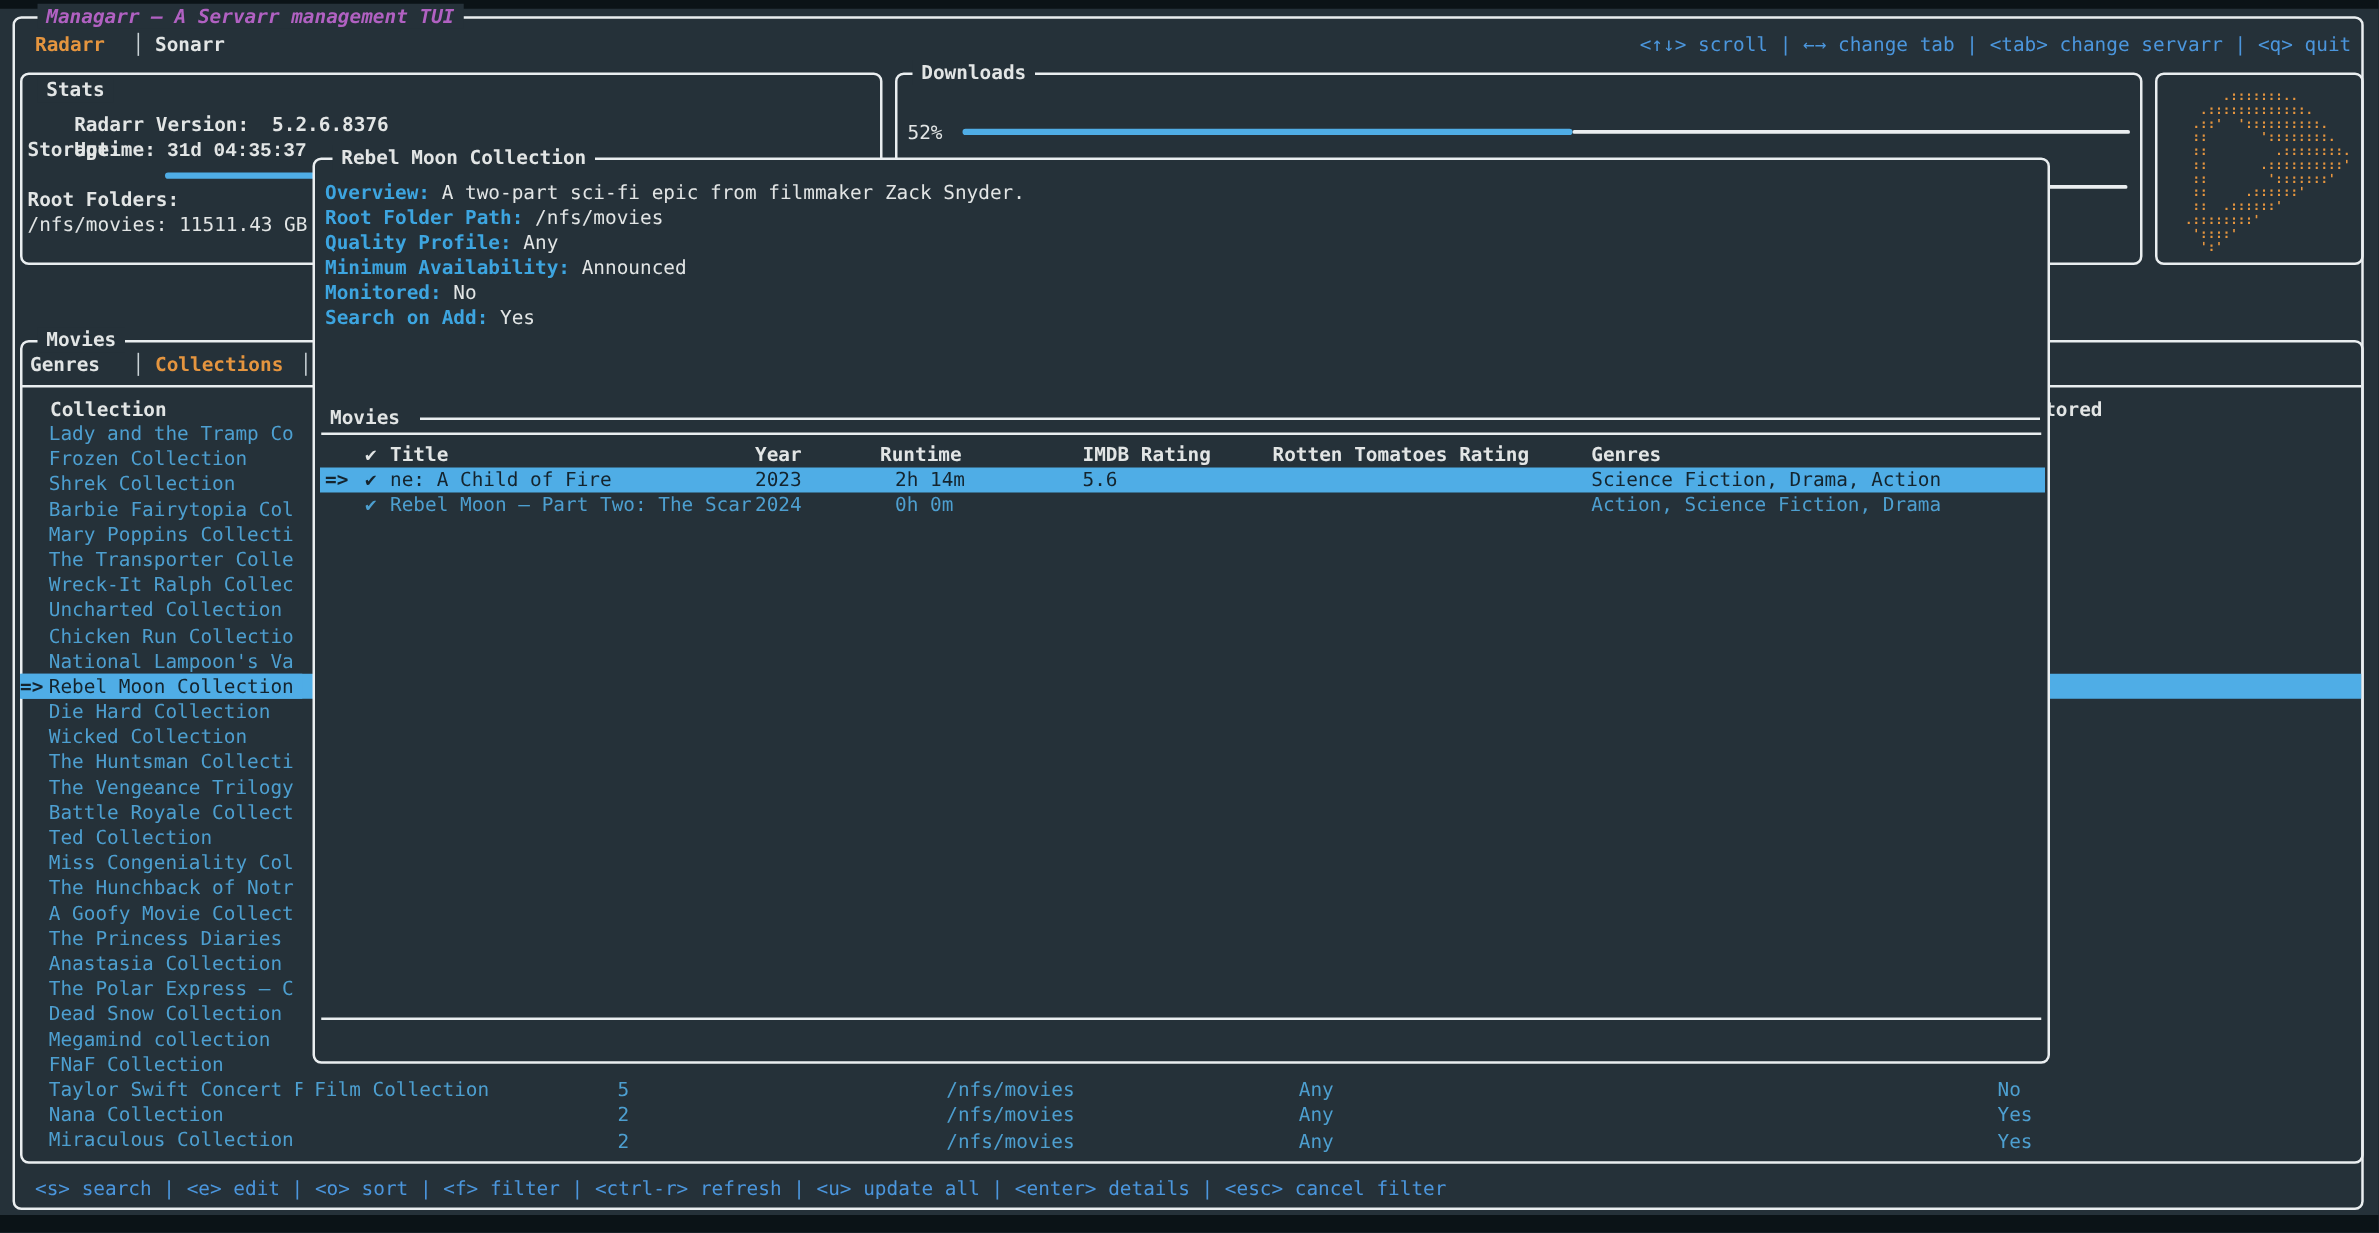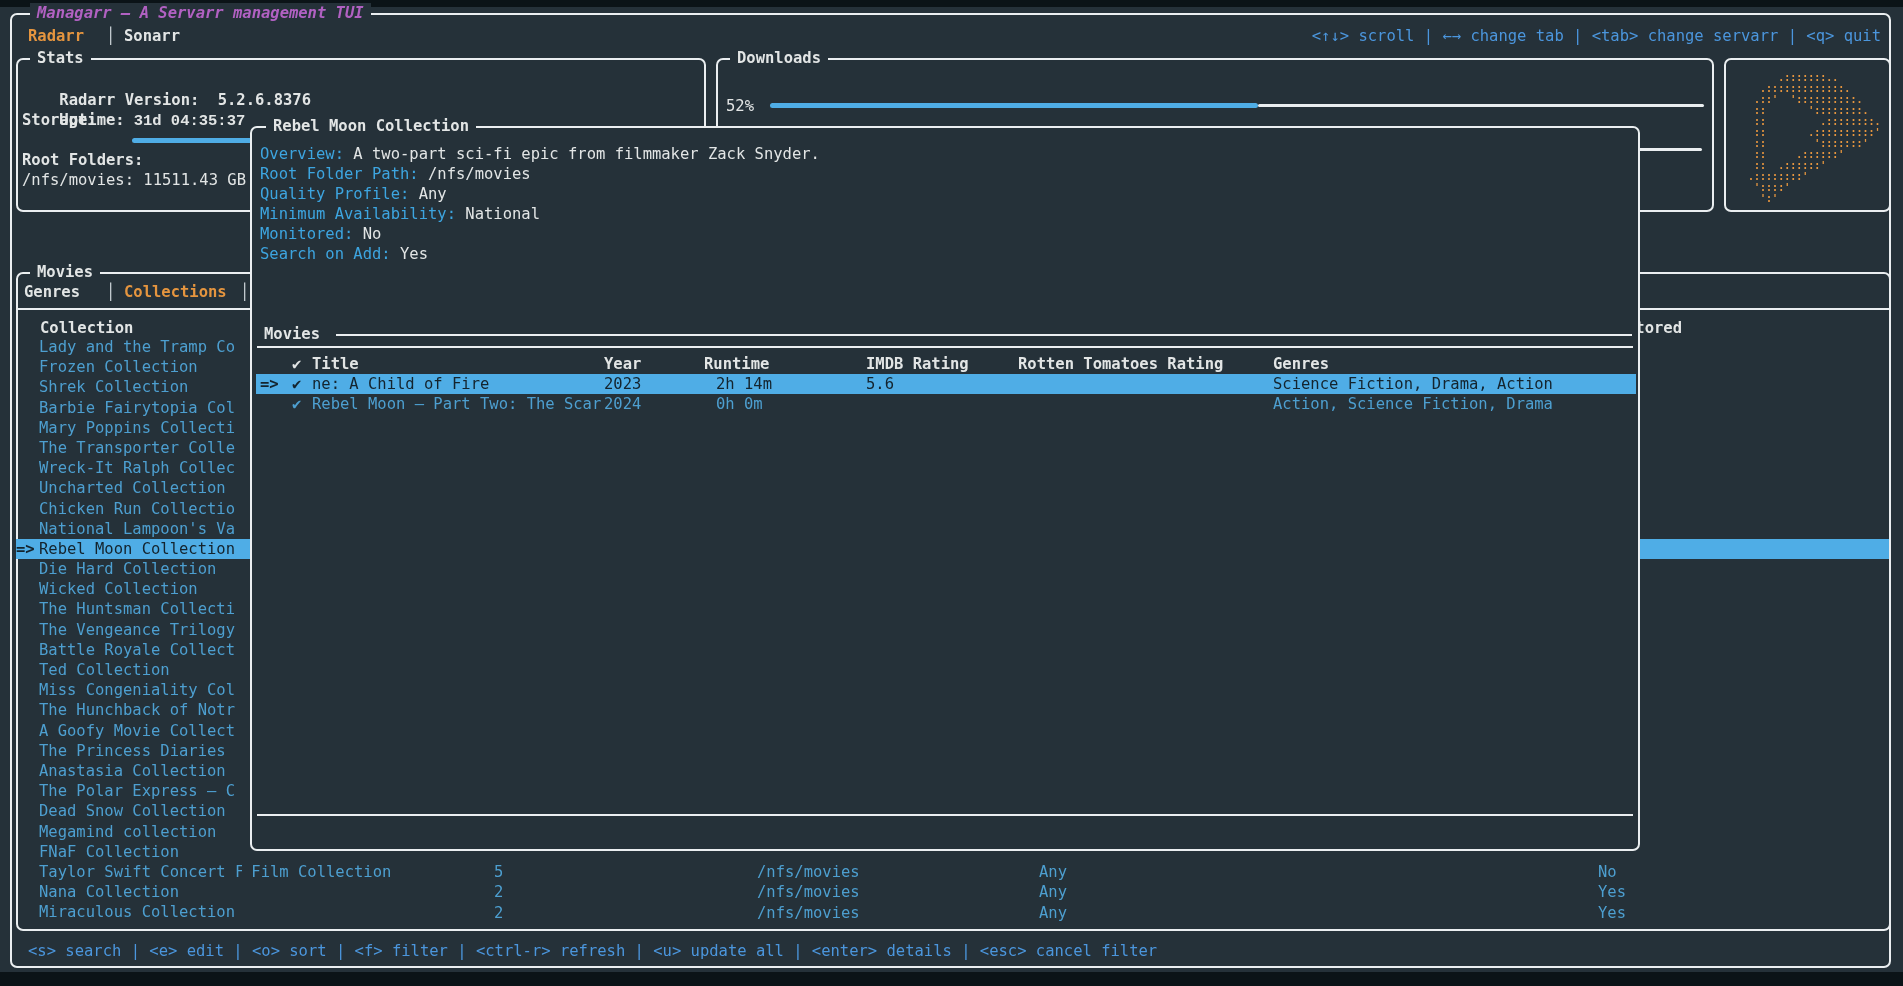--- a/index.html
+++ b/index.html
@@ -33,21 +33,21 @@
   .gauge{position:absolute;border-radius:3px;}
   .lrow{position:relative;height:20.2px;line-height:20.2px;white-space:nowrap;}
   .lrow .nm{position:absolute;left:23px;color:var(--blue);white-space:pre;}
   .lrow.sel{background:var(--hl);}
   .lrow.sel .nm{color:var(--hltext);}
   .lrow .mk{position:absolute;left:0;color:var(--hltext);font-weight:bold;}
   .cell{position:absolute;white-space:pre;}
   .rule{position:absolute;background:var(--border);}
   .modal{position:absolute;background:var(--bg);border:2px solid var(--border);border-radius:7px;z-index:5;}
   .fld{position:absolute;left:8px;white-space:pre;}
-  .fld .lbl{color:#3da5e0;font-weight:normal;}
+  .fld .lbl{color:#3da5e0;font-weight:bold;}
   .hlbar{position:absolute;background:var(--hl);height:20px;}
   .hlbar .cell{color:var(--hltext);}
   pre.logo{position:absolute;color:var(--orange);font-family:"DejaVu Sans Mono",monospace;
     font-size:10px;line-height:11px;font-weight:bold;}
   .sep{color:#c9d2d6;}
 </style>
 </head>
 <body>
 
 <div class="term">
@@ -59,21 +59,21 @@
 
   <div class="boxtitle" style="left:30px;top:3px;color:var(--purple);font-style:italic;">Managarr – A Servarr management TUI</div>
 
   <div class="abs b orange" style="left:28px;top:26px;">Radarr</div>
   <div class="abs sep" style="left:106px;top:26px;">│</div>
   <div class="abs b white" style="left:124px;top:26px;">Sonarr</div>
 
   <div class="abs kblue" style="right:22px;top:26px;white-space:pre;">&lt;↑↓&gt; scroll | ←→ change tab | &lt;tab&gt; change servarr | &lt;q&gt; quit</div>
 
   <div class="box" style="left:16px;top:58px;width:690px;height:154px;"></div>
-  <div class="boxtitle" style="left:30px;top:48px;">Stats</div>
+  <div class="boxtitle" style="left:30px;top:62px;">Stats</div>
   <div class="abs" style="left:22px;top:70px;white-space:pre;">
     <span class="b">Radarr Version:</span><span> </span><span class="b" style="margin-left:9px;">5.2.6.8376</span>
   </div>
   <div class="abs" style="left:22px;top:90px;white-space:pre;">
     <span class="b">Uptime:</span><span class="b" style="margin-left:9px;font-family:Liberation Mono, monospace;">31d 04:35:37</span>
   </div>
   <div class="abs b" style="left:22px;top:110px;">Storage:</div>
   <div class="gauge" style="left:132px;top:138px;width:296px;height:5px;background:var(--hl);"></div>
   <div class="abs b" style="left:22px;top:150px;">Root Folders:</div>
   <div class="abs" style="left:22px;top:170px;white-space:pre;">/nfs/movies: 11511.43 GB</div>
@@ -223,21 +223,21 @@
   <div class="cell blue" style="left:1598px;top:903px;">Yes</div>
 
   <div class="abs kblue" style="left:28px;top:941px;white-space:pre;">&lt;s&gt; search | &lt;e&gt; edit | &lt;o&gt; sort | &lt;f&gt; filter | &lt;ctrl-r&gt; refresh | &lt;u&gt; update all | &lt;enter&gt; details | &lt;esc&gt; cancel filter</div>
 
   <div class="modal" style="left:250px;top:126px;width:1390px;height:725px;">
     <div class="boxtitle" style="left:14px;top:-12px;">Rebel Moon Collection</div>
 
     <div class="fld" style="top:16px;"><span class="lbl">Overview:</span> <span>A two-part sci-fi epic from filmmaker Zack Snyder.</span></div>
     <div class="fld" style="top:36px;"><span class="lbl">Root Folder Path:</span> <span>/nfs/movies</span></div>
     <div class="fld" style="top:56px;"><span class="lbl">Quality Profile:</span> <span>Any</span></div>
-    <div class="fld" style="top:76px;"><span class="lbl">Minimum Availability:</span> <span>National</span></div>
+    <div class="fld" style="top:76px;"><span class="lbl">Minimum Availability:</span> <span>Announced</span></div>
     <div class="fld" style="top:96px;"><span class="lbl">Monitored:</span> <span>No</span></div>
     <div class="fld" style="top:116px;"><span class="lbl">Search on Add:</span> <span>Yes</span></div>
 
     <div class="abs b" style="left:12px;top:196px;">Movies</div>
     <div class="rule" style="left:84px;top:206px;width:1296px;height:2px;"></div>
     <div class="rule" style="left:5px;top:218px;width:1376px;height:2px;"></div>
 
     <div class="abs b" style="left:0;top:226px;width:100%;height:20px;">
       <span class="cell" style="left:40px;">✔</span>
       <span class="cell" style="left:60px;">Title</span>

